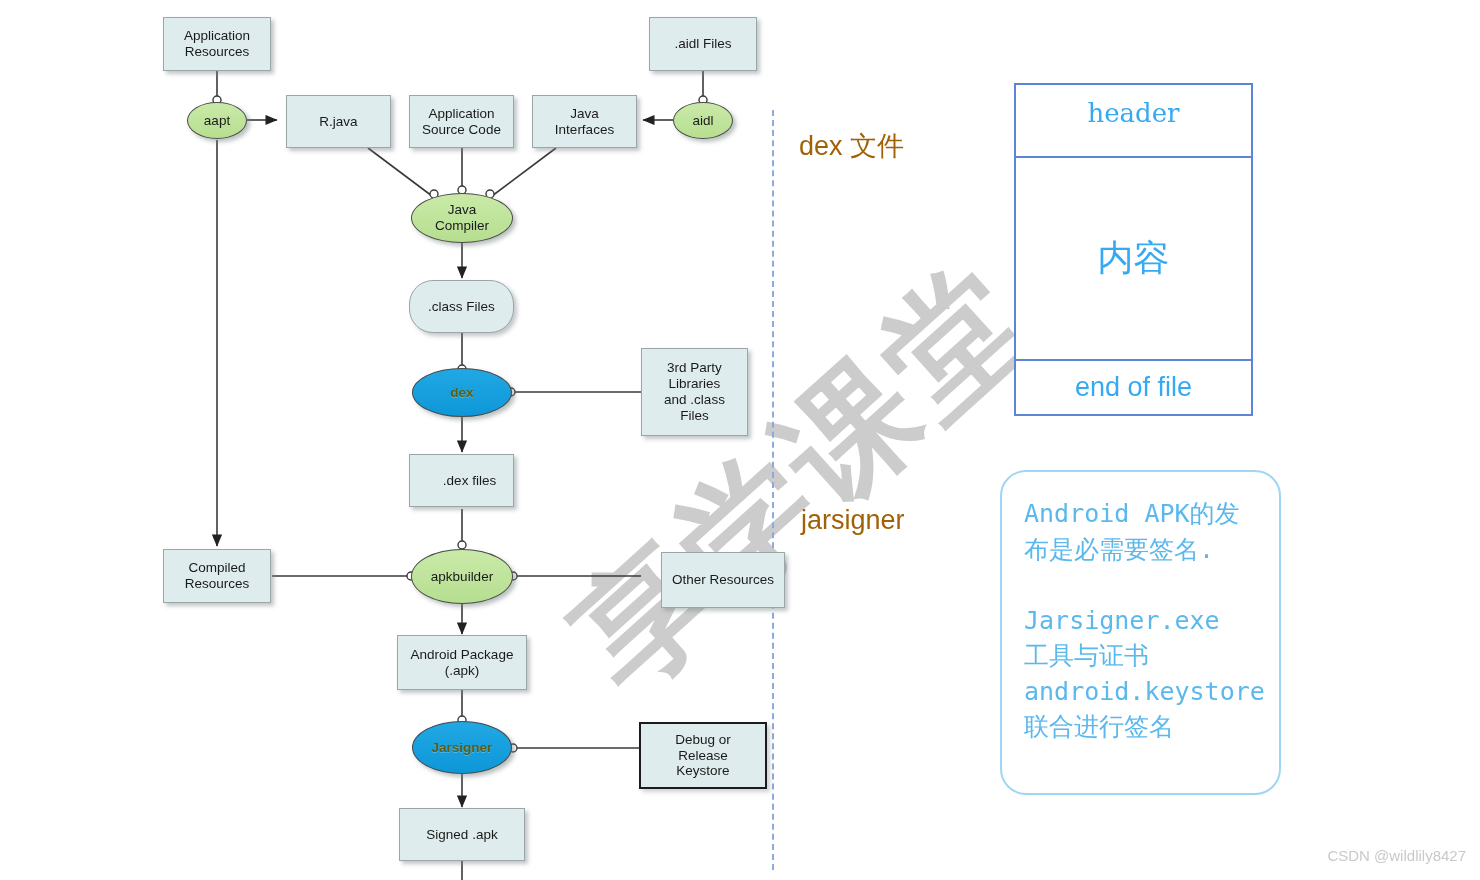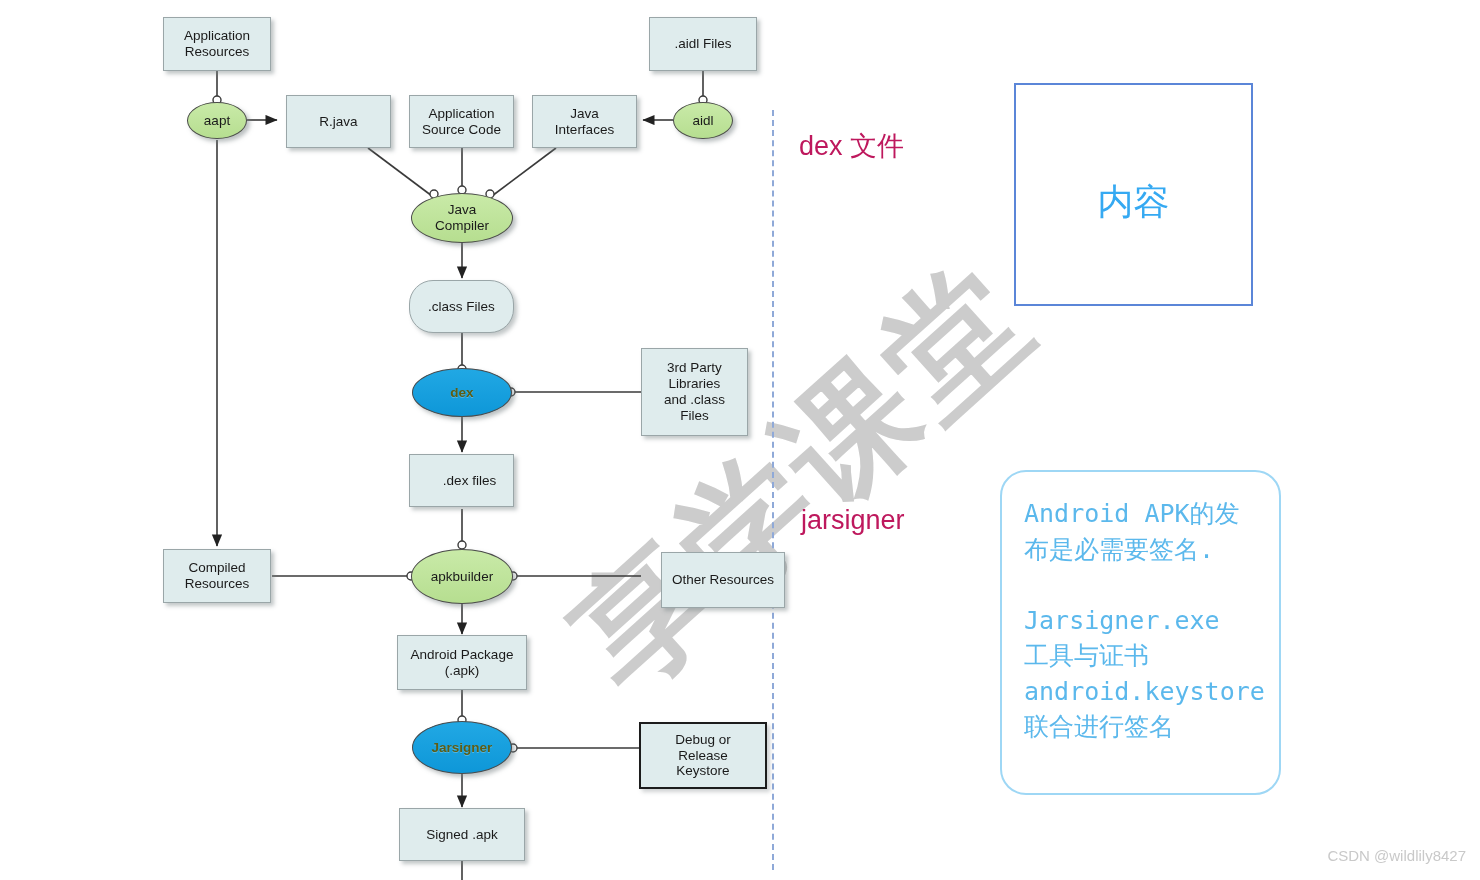--- a/index.html
+++ b/index.html
@@ -106,21 +106,21 @@
     width: 0;
     height: 760px;
     border-left: 2px dashed #8fa9d8;
     z-index: 2;
   }
 
   
   .annot {
     position: absolute;
     z-index: 4;
-    color: #be185d;
+    color: #a16207;
     font-family: "Liberation Sans", sans-serif;
     font-size: 27px;
     white-space: nowrap;
   }
 
   
   #dex-struct {
     position: absolute;
     left: 1014px;
     top: 83px;
@@ -311,21 +311,23 @@
 Release
 Keystore</div>
 
   <div class="node box" style="left:399px; top:808px; width:126px; height:53px;">Signed .apk</div>
 
   <div class="annot" style="left:799px; top:128px;">dex 文件</div>
 
   <div class="annot" style="left:801px; top:505px;">jarsigner</div>
 
   <div id="dex-struct">
+    <div class="cell cell-header">header</div>
     <div class="cell cell-content">内容</div>
+    <div class="cell cell-eof">end of file</div>
   </div>
 
   <div id="callout">Android APK的发布是必需要签名.
 
 Jarsigner.exe
 工具与证书
 android.keystore
 联合进行签名</div>
 
   <div id="credit">CSDN @wildlily8427</div>

